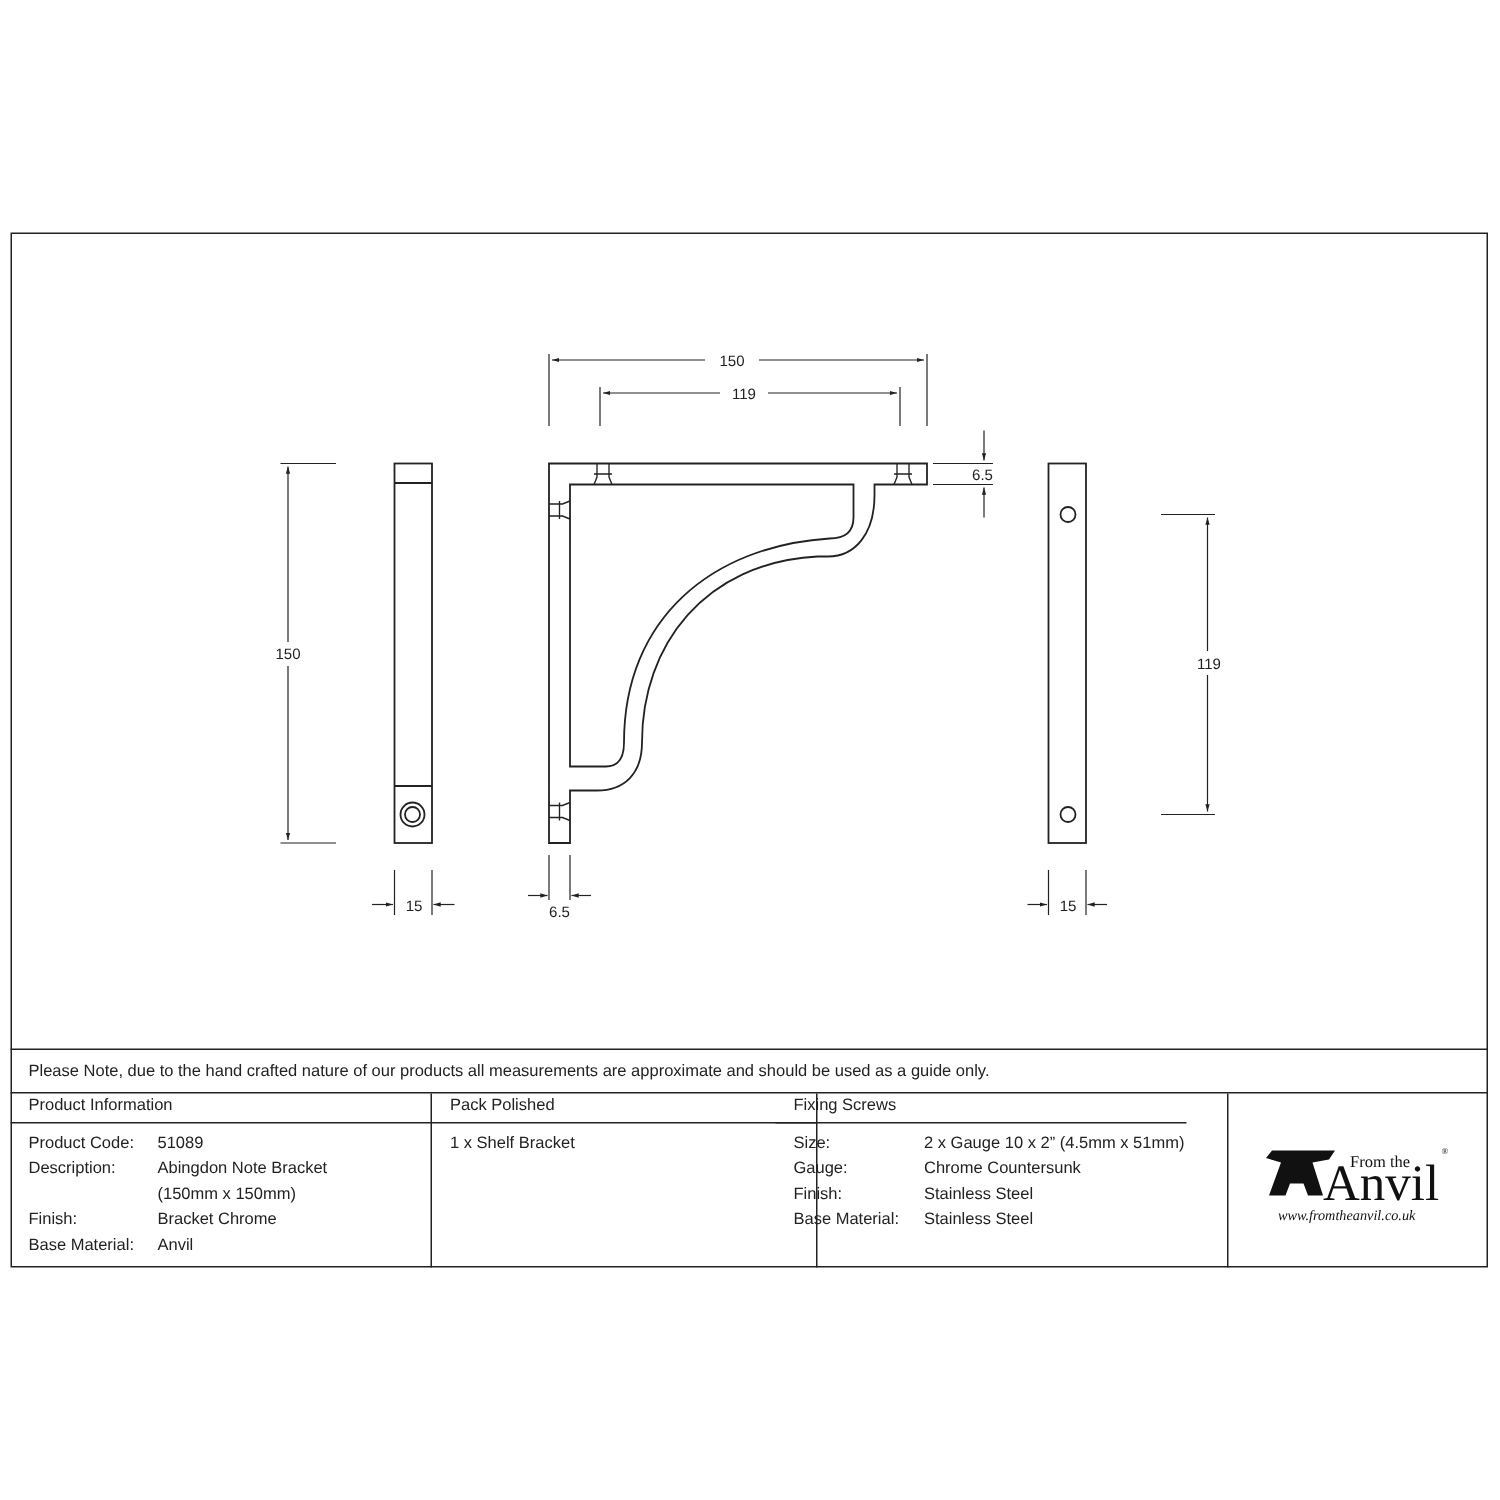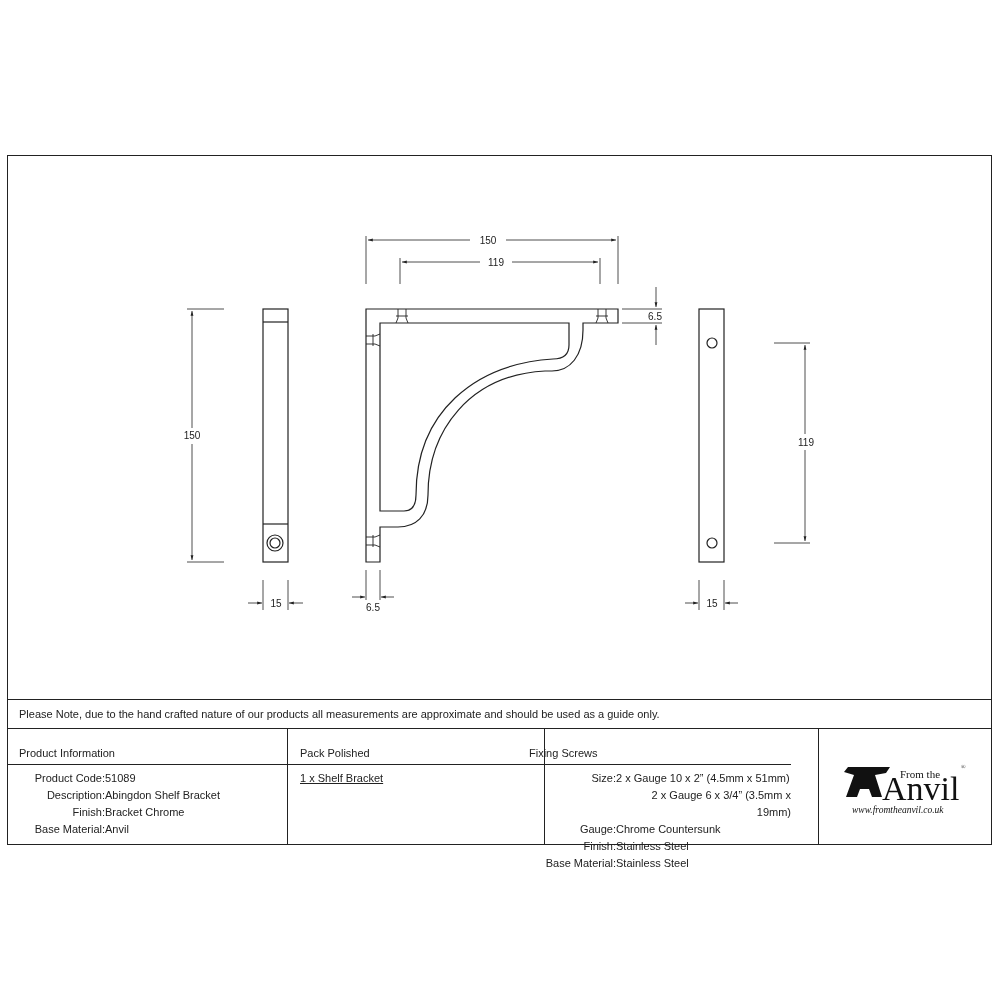--- a/index.html
+++ b/index.html
@@ -1,25 +1,25 @@
 <!DOCTYPE html>
 <html><head>
 <meta charset="utf-8">
 <style>
   html, body { margin:0; padding:0; background:#fff; }
   body { width:1000px; height:1000px; position:relative; font-family:"Liberation Sans", sans-serif; color:#222; overflow:hidden; }
   .frame { position:absolute; left:7px; top:155px; width:985px; height:690px; border:1.5px solid #222; box-sizing:border-box; }
   svg.drawing { position:absolute; left:0; top:0; }
   .note { position:absolute; left:7px; top:699px; width:985px; height:30px; border-top:1.5px solid #222; border-bottom:1.5px solid #222; box-sizing:border-box; font-size:11px; padding:8px 0 16px 12px; }
   .col { position:absolute; top:729px; height:116px; box-sizing:border-box; font-size:11px; }
-  .col .head { height:20px; border-bottom:1.5px solid #222; padding:2px 0 0 12px; box-sizing:border-box;margin-top:16px; }
-  .col .body { padding:5px 0 0 12px;text-align:right; }
+  .col .head { height:20px; border-bottom:1.5px solid #222; padding:2px 0 0 12px; box-sizing:border-box; }
+  .col .body { padding:5px 0 0 12px; }
   .row { display:flex; line-height:17px; }
   .row .lbl { width:86px; flex:none; }
-  .col.pack .row { line-height:17px;text-decoration:underline; }
+  .col.pack .row { line-height:17px; }
   .col.fix .row .lbl { width:87px; }
   .vline { position:absolute; top:729px; width:0; height:116px; border-left:1.5px solid #222; }
   .logo { position:absolute; left:820px; top:745px; width:170px; height:90px; }
   .dimtxt { font-family:"Liberation Sans", sans-serif; font-size:10px; fill:#222; }
 </style>
 </head>
 <body>
 
 <div class="frame"></div>
 
@@ -112,21 +112,25 @@
 
 <div class="col info" style="left:7px;width:281px;">
   <div class="head">Product Information</div>
   <div class="body">
     <div class="row">
         <span class="lbl">Product Code:</span>
         <span>51089</span>
       </div>
     <div class="row">
         <span class="lbl">Description:</span>
-        <span>Abingdon Shelf Bracket</span>
+        <span>Abingdon Note Bracket</span>
+      </div>
+    <div class="row">
+        <span class="lbl"></span>
+        <span>(150mm x 150mm)</span>
       </div>
     <div class="row">
         <span class="lbl">Finish:</span>
         <span>Bracket Chrome</span>
       </div>
     <div class="row">
         <span class="lbl">Base Material:</span>
         <span>Anvil</span>
       </div>
   </div>
@@ -142,24 +146,20 @@
 <div class="vline" style="left:544px;"></div>
 
 <div class="col fix" style="left:517px;width:274px;">
   <div class="head">Fixing Screws</div>
   <div class="body">
     <div class="row">
         <span class="lbl">Size:</span>
         <span>2 x Gauge 10 x 2” (4.5mm x 51mm)</span>
       </div>
     <div class="row">
-        <span class="lbl"></span>
-        <span>2 x Gauge 6 x 3/4” (3.5mm x 19mm)</span>
-      </div>
-    <div class="row">
         <span class="lbl">Gauge:</span>
         <span>Chrome Countersunk</span>
       </div>
     <div class="row">
         <span class="lbl">Finish:</span>
         <span>Stainless Steel</span>
       </div>
     <div class="row">
         <span class="lbl">Base Material:</span>
         <span>Stainless Steel</span>

